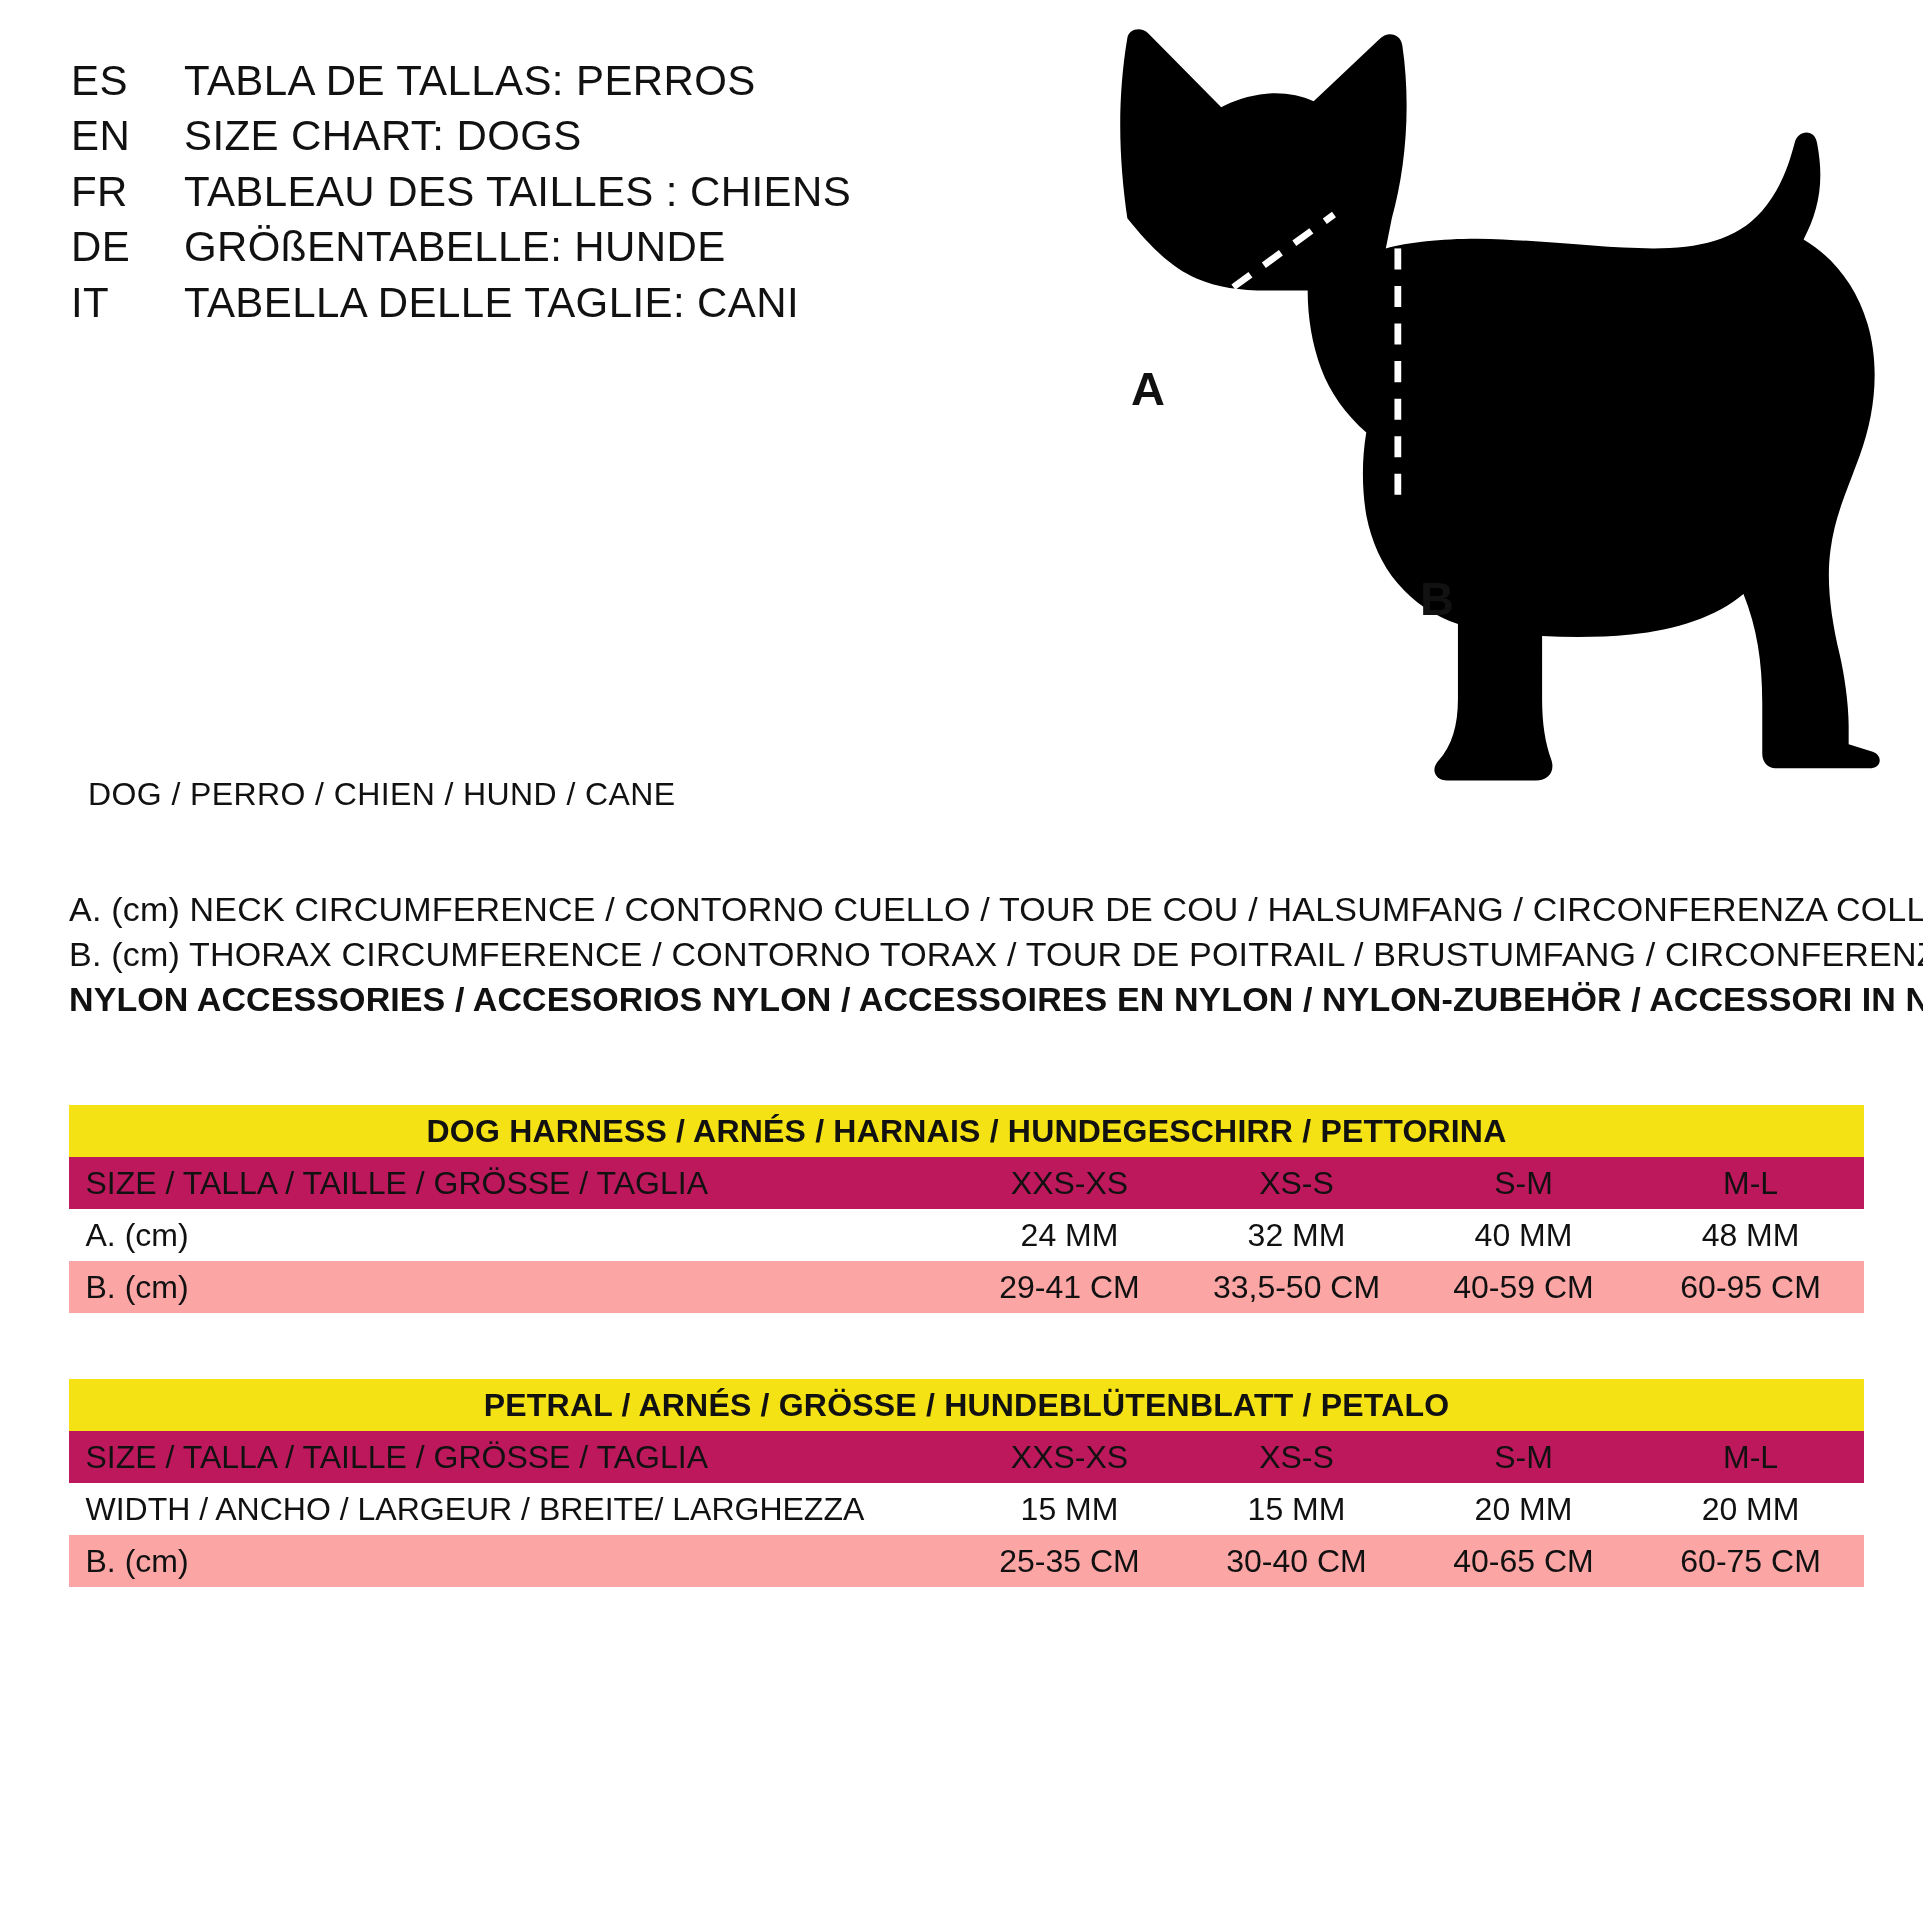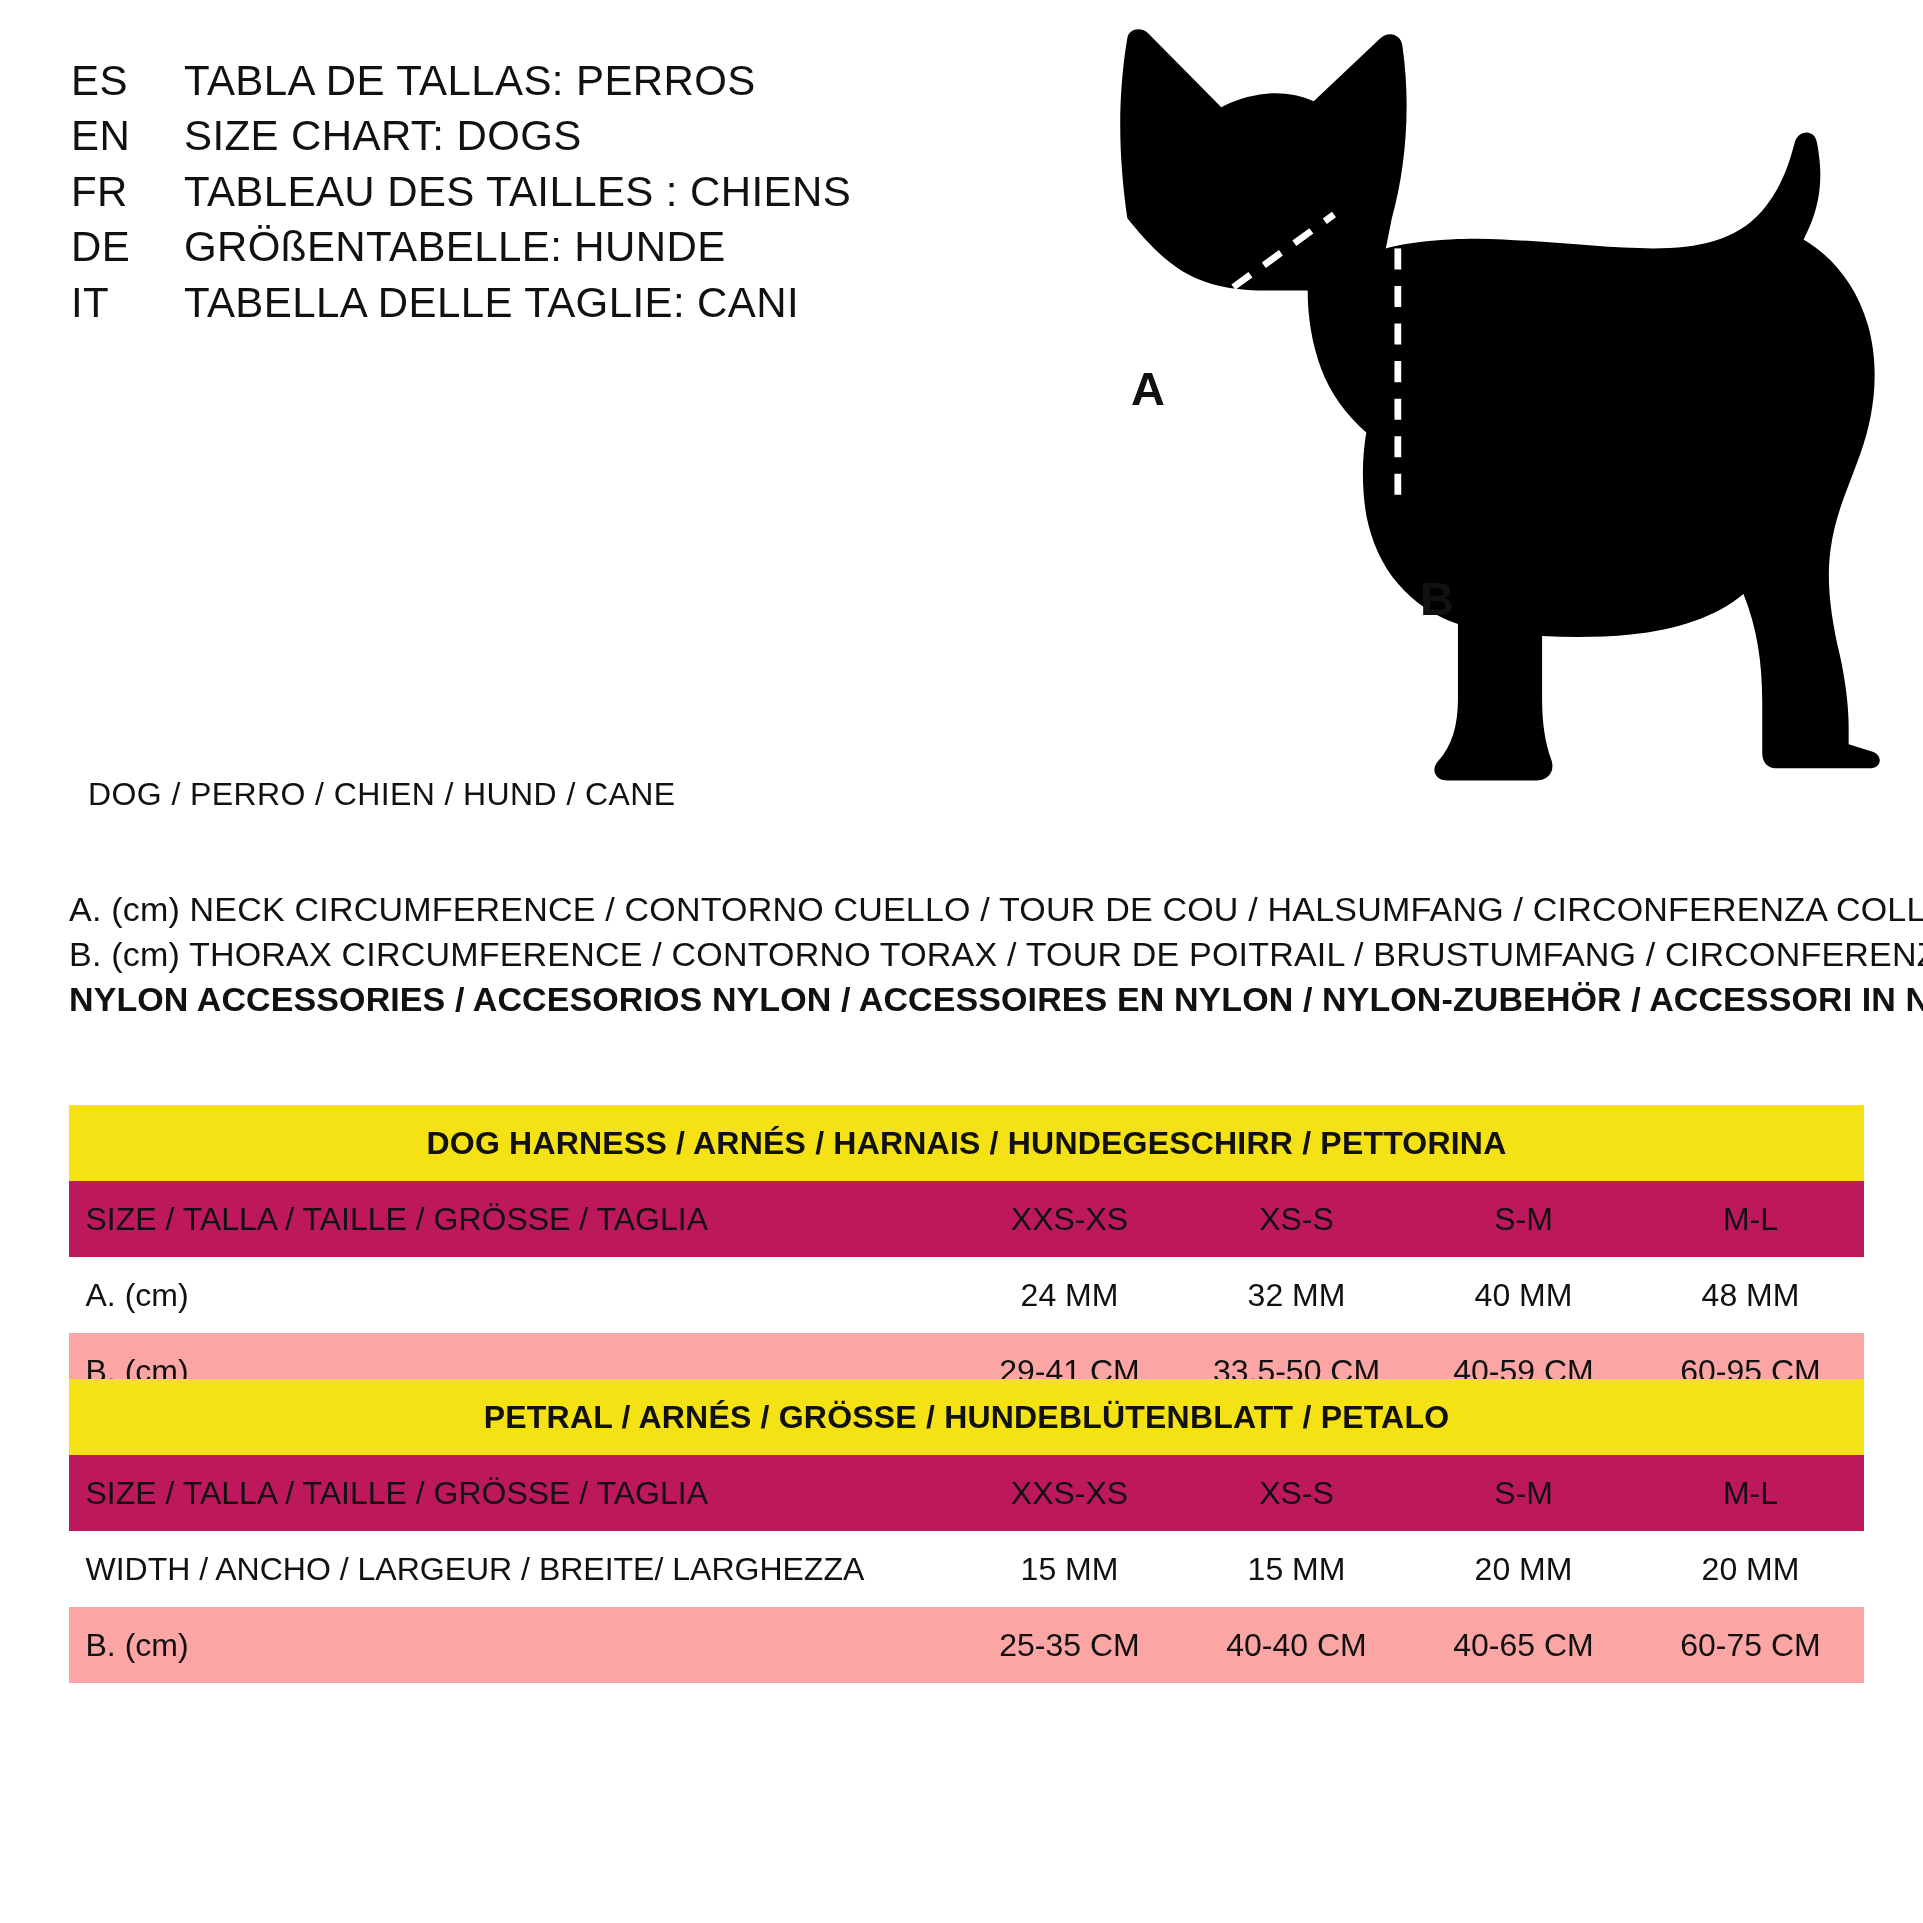--- a/index.html
+++ b/index.html
@@ -100,21 +100,21 @@
   }
   #harness-table-wrap { top: 1105px; }
   #petral-table-wrap { top: 1379px; }
 
   table.size-table {
     border-collapse: collapse;
     width: 1795px;
     table-layout: fixed;
   }
   table.size-table td {
-    padding: 16px;
+    padding: 4px;
     height: 44px;
     font-size: 32px;
   }
   .title-row td {
     background: #f5e214;
     font-weight: bold;
     text-align: center;
     height: 48px;
     font-size: 32px;
     letter-spacing: 0.2px;
@@ -292,21 +292,21 @@
         <tr class="row-plain">
           <td class="cell-label">WIDTH / ANCHO / LARGEUR / BREITE/ LARGHEZZA</td>
           <td class="cell-val">15 MM</td>
           <td class="cell-val">15 MM</td>
           <td class="cell-val">20 MM</td>
           <td class="cell-val">20 MM</td>
         </tr>
         <tr class="row-alt">
           <td class="cell-label">B. (cm)</td>
           <td class="cell-val">25-35 CM</td>
-          <td class="cell-val">40-40 CM</td>
+          <td class="cell-val">30-40 CM</td>
           <td class="cell-val">40-65 CM</td>
           <td class="cell-val">60-75 CM</td>
         </tr>
       </tbody>
     </table>
   </div>
 
 </div>
 
 

